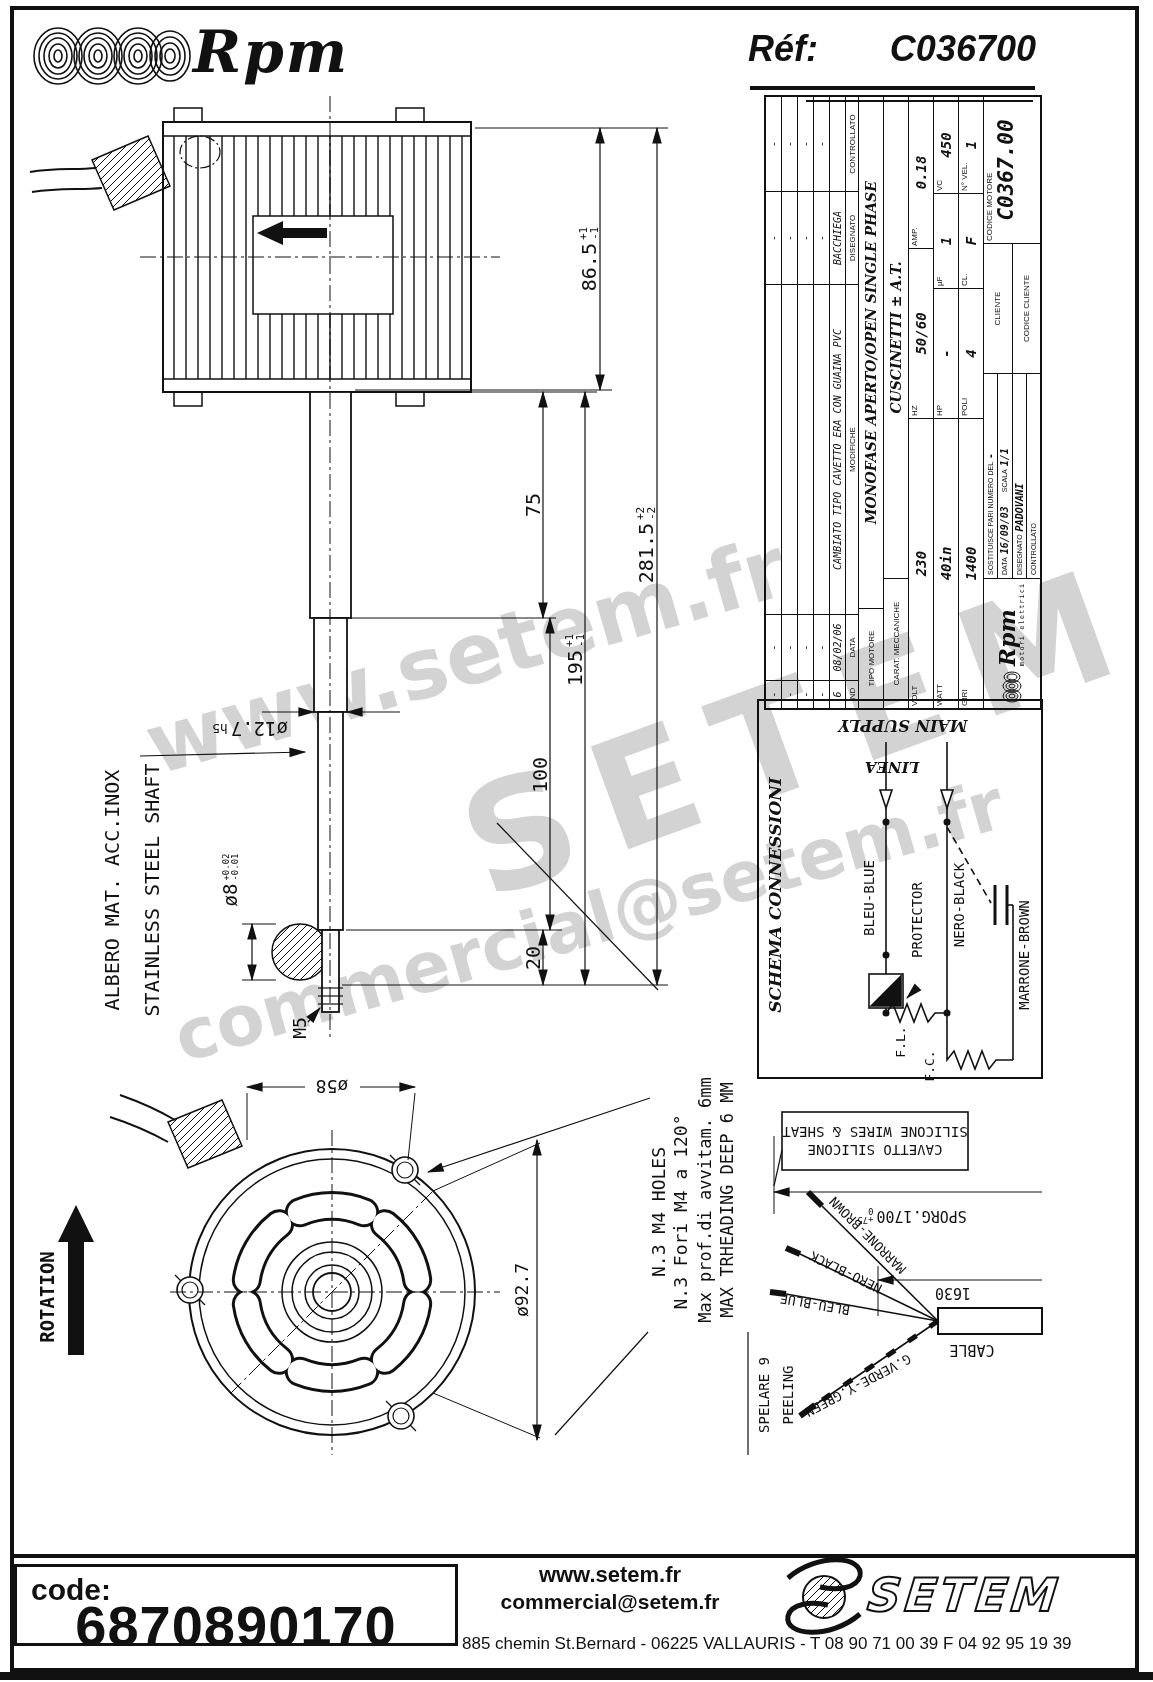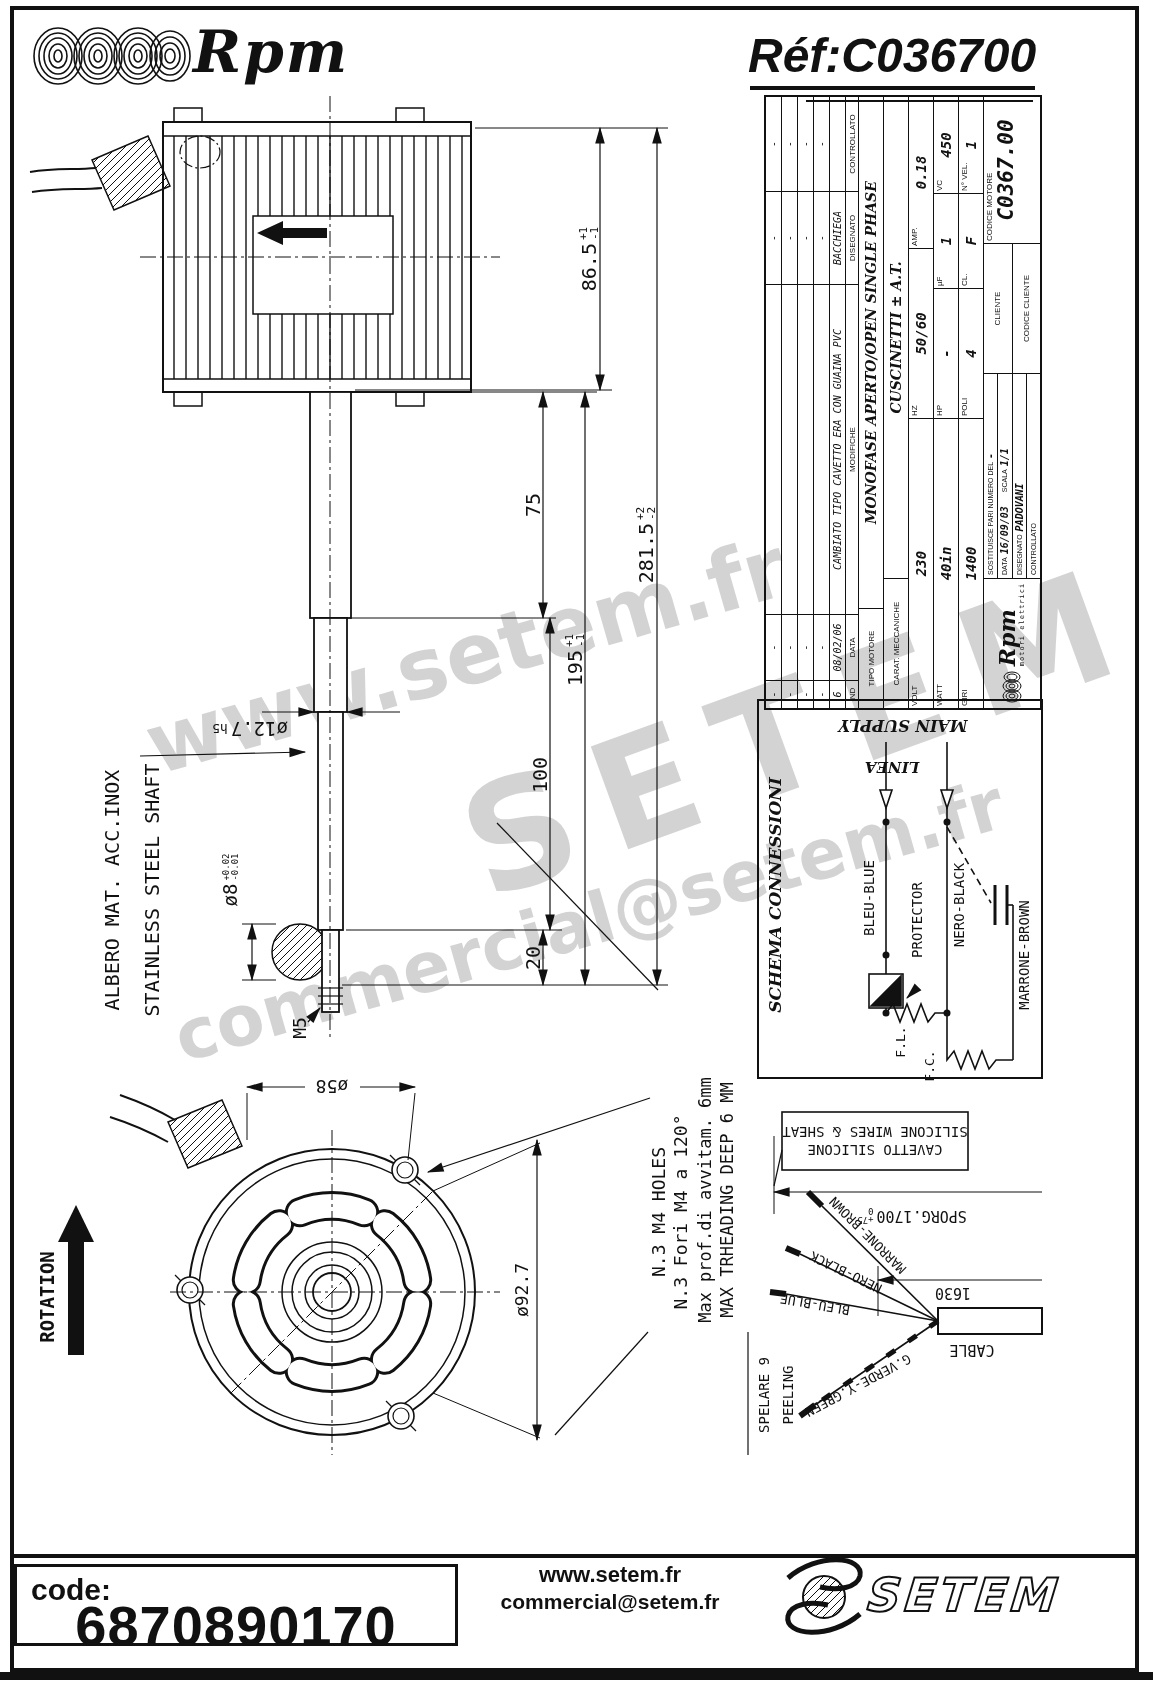--- a/index.html
+++ b/index.html
@@ -12,21 +12,21 @@
   .lbl.small .tol{font-size:9px;}
   .blocktxt{flex-direction:column;text-align:center;}
   .wm{position:absolute;font-family:"DejaVu Sans",sans-serif;font-weight:700;
       color:rgba(140,140,140,0.38);transform-origin:0 0;white-space:nowrap;
       text-shadow:2px 2px 0 rgba(255,255,255,0.7);}
   
   .brand{position:absolute;left:193px;top:18px;font-family:"DejaVu Serif",serif;
          font-style:italic;font-weight:900;font-size:58px;letter-spacing:2px;}
   .ref{position:absolute;left:748px;top:28px;width:288px;display:flex;
        justify-content:space-between;font-family:"Liberation Sans",sans-serif;
-       font-style:italic;font-weight:900;font-size:48px;}
+       font-style:italic;font-weight:900;font-size:36px;}
   
   .tb-rot{position:absolute;left:764px;top:95px;width:278px;height:615px;}
   .tb-land{width:615px;height:278px;transform-origin:0 0;
            transform:rotate(-90deg) translateX(-615px);
            border:2px solid #111;box-sizing:border-box;display:flex;flex-direction:column;
            font-family:"Liberation Sans",sans-serif;}
   .tb-row{display:flex;border-bottom:1px solid #111;box-sizing:border-box;}
   .tb-cell{border-right:1px solid #111;box-sizing:border-box;overflow:hidden;
            display:flex;align-items:center;justify-content:center;position:relative;}
   .tb-cell:last-child{border-right:none;}
@@ -543,14 +543,15 @@
     </div>
   </div>
 
   <div class="codebox">
     <div class="codelabel">code:</div>
     <div class="codeval">6870890170</div>
   </div>
   <div class="fweb">www.setem.fr</div>
   <div class="femail">commercial@setem.fr</div>
   <div class="setemtxt">SETEM</div>
+  <div class="faddr">885 chemin St.Bernard  -  06225 VALLAURIS  -  T 08 90 71 00 39   F 04 92 95 19 39</div>
 
 </div>
 
 </body></html>

